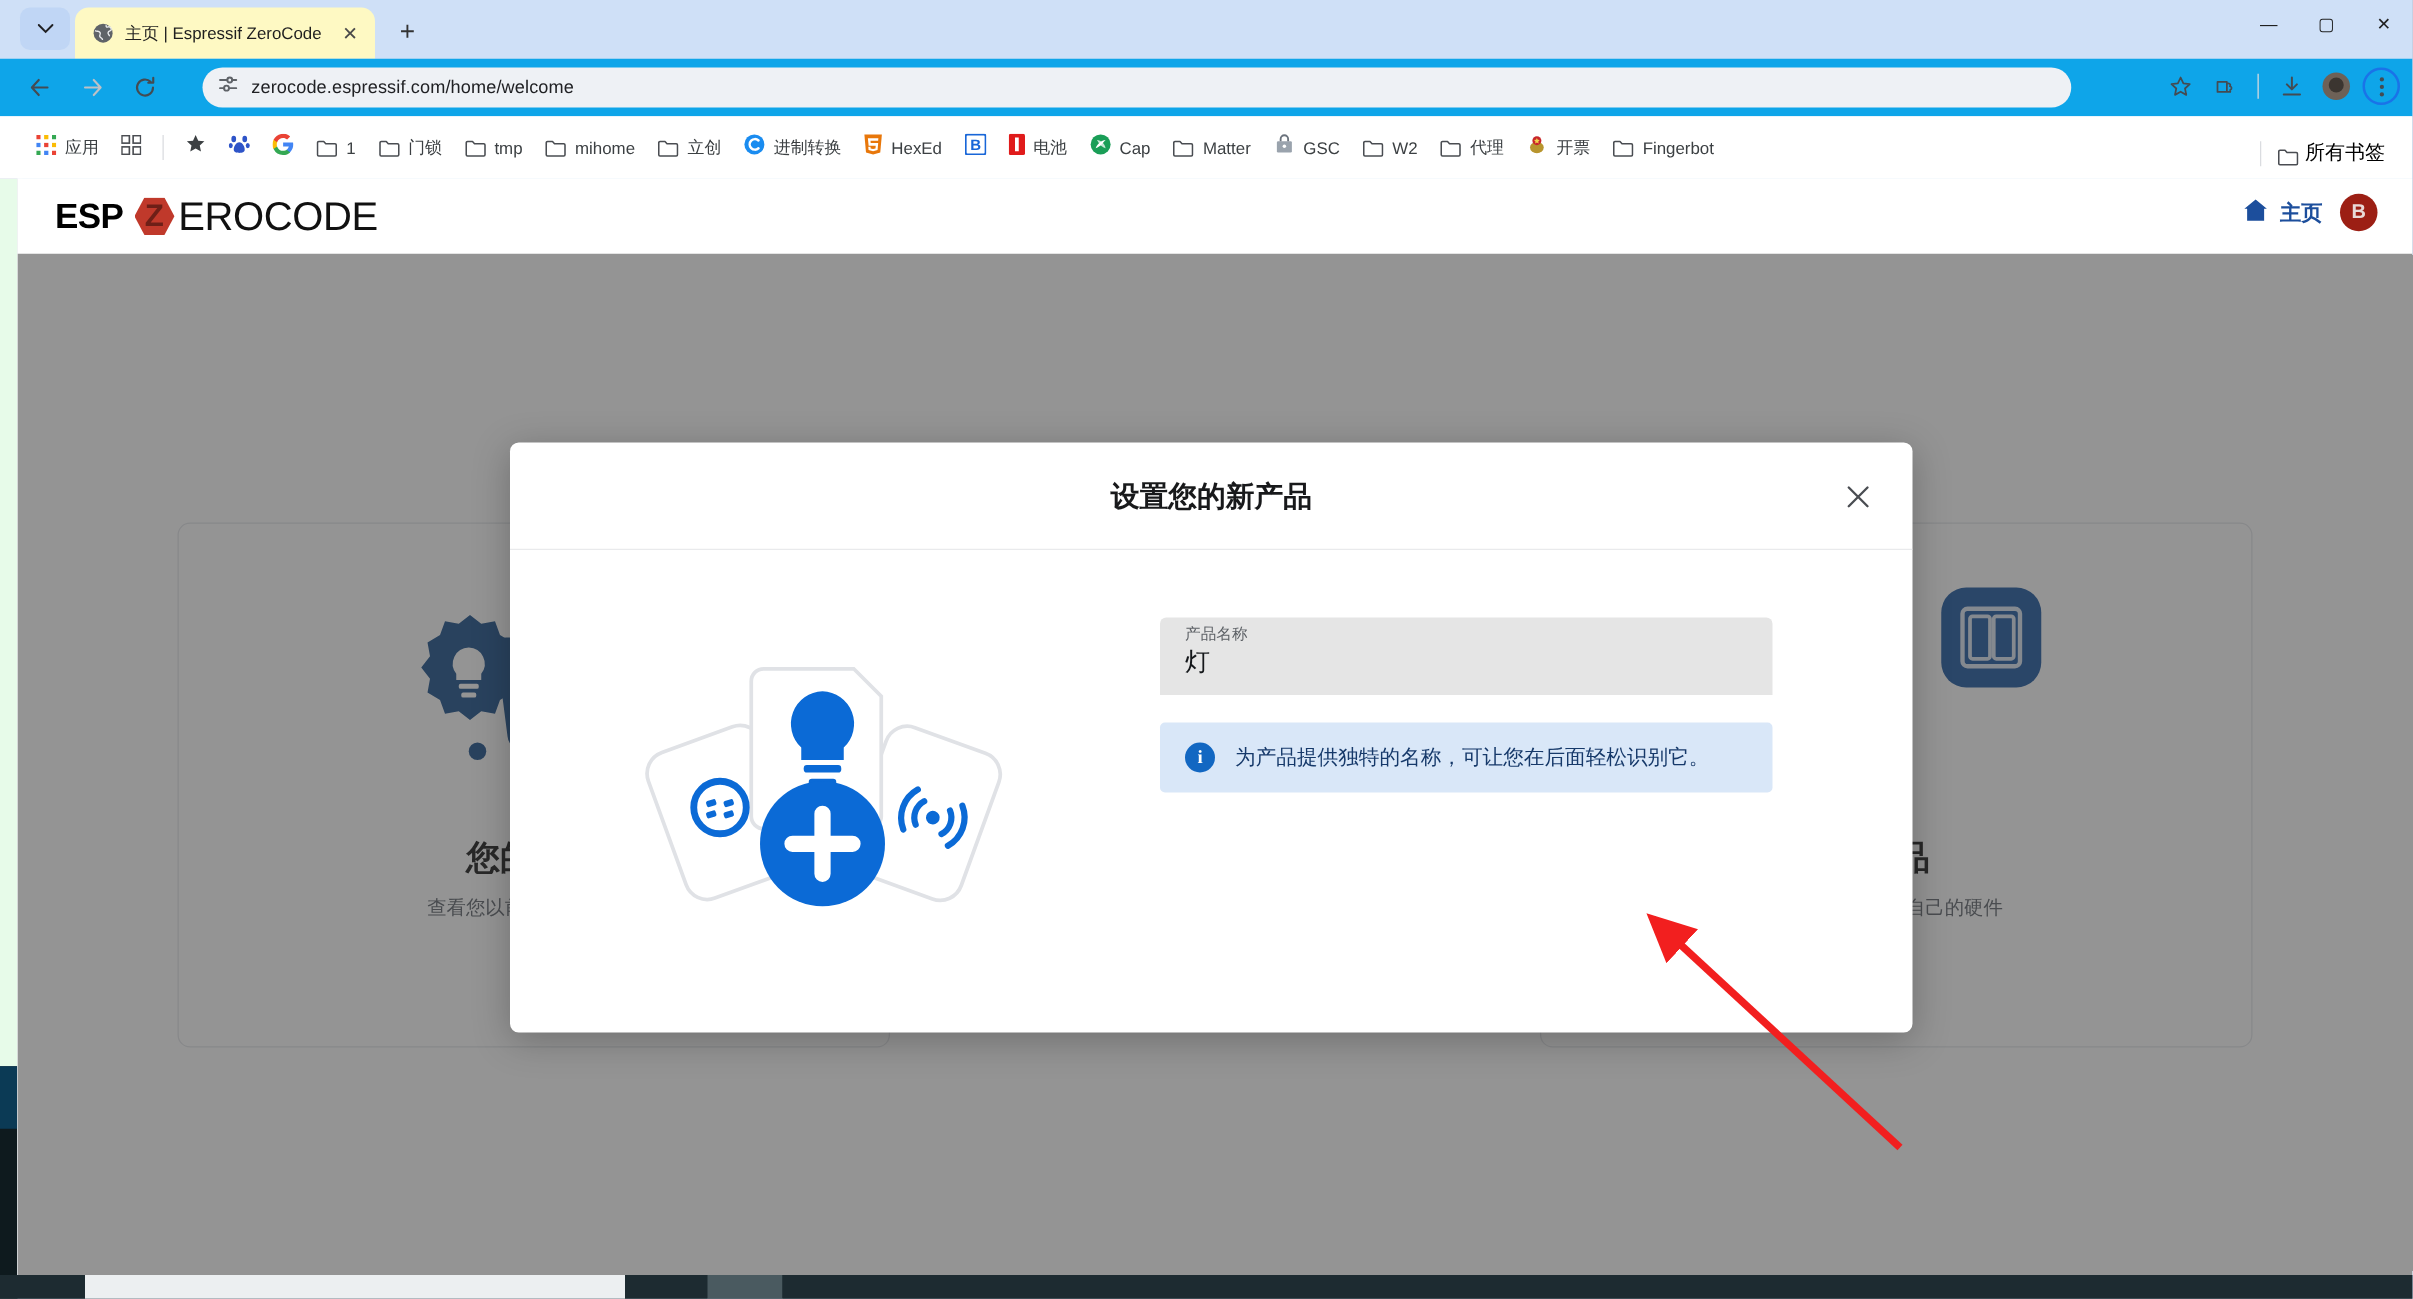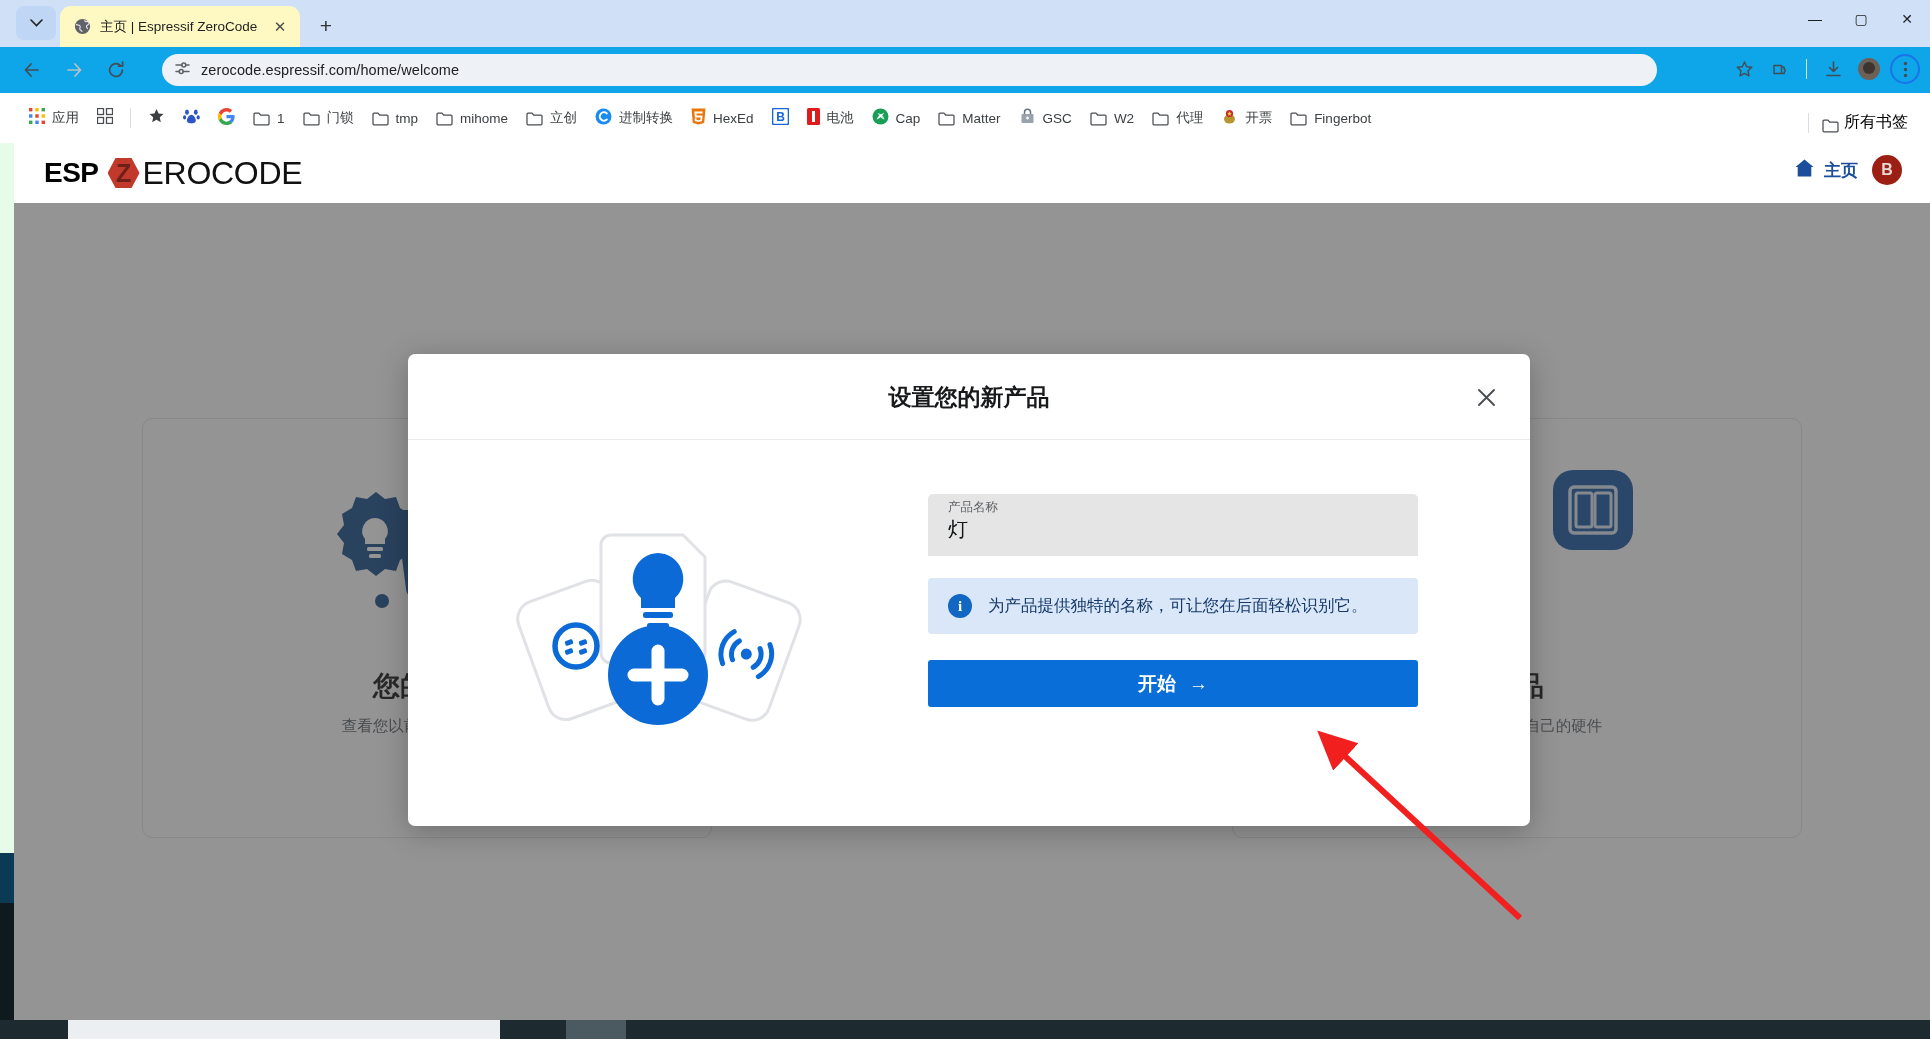--- a/index.html
+++ b/index.html
@@ -580,24 +580,20 @@
         <div class="field">
           <div class="flabel">产品名称</div>
           <div class="fvalue">灯</div>
         </div>
 
         <div class="infobox">
           <span class="i-ico">i</span>
           <span class="i-txt">为产品提供独特的名称，可让您在后面轻松识别它。</span>
         </div>
 
-        <button class="primary-btn">
-          <span>开始</span>
-          <span>→</span>
-        </button>
       </div>
     </div>
   </div>
 
   <svg class="arrow-layer" viewBox="0 0 1930 1039">
     <defs>
       <marker id="ah" markerWidth="7" markerHeight="7" refX="5.4" refY="3.5" orient="auto">
         <path d="M6.5 3.5L0 6.6V0.4z" fill="#f21f1f"></path>
       </marker>
     </defs>

